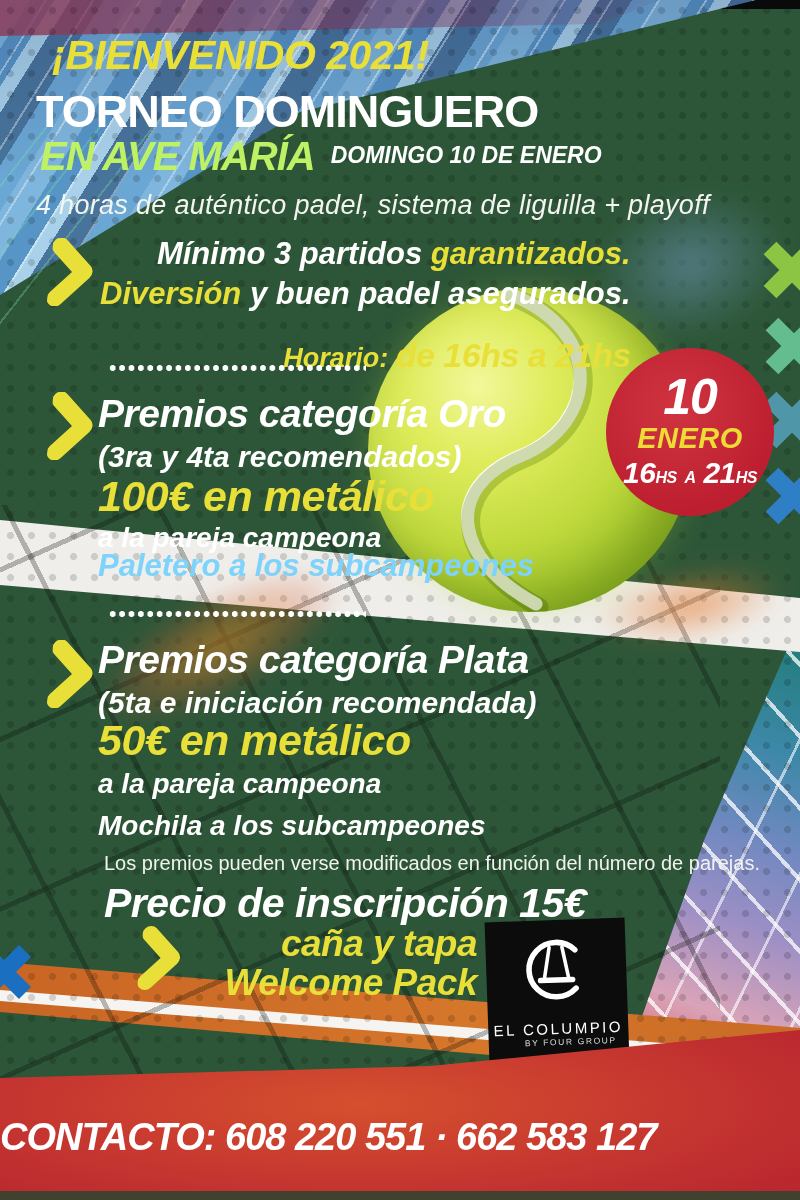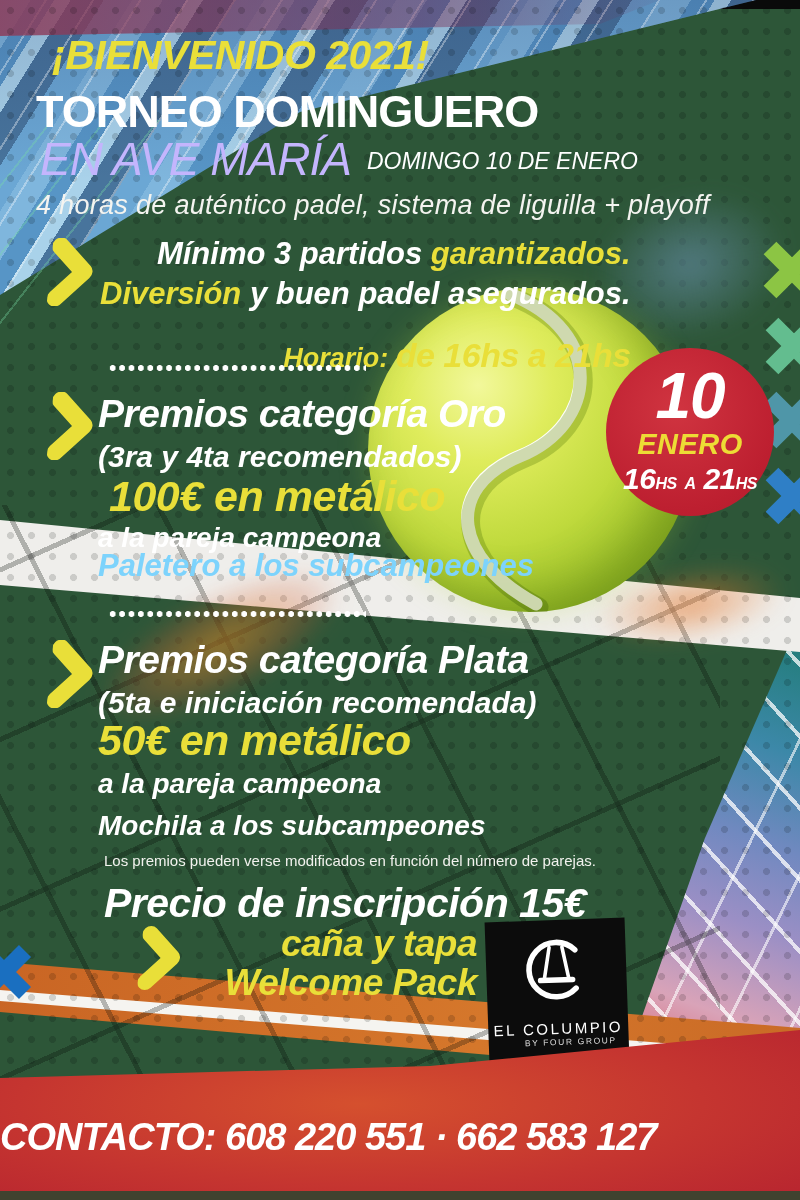--- a/index.html
+++ b/index.html
@@ -82,50 +82,50 @@
     background:radial-gradient(circle at 34% 30%,#f2f89b 0%,#dfec5c 24%,#c0da3d 52%,#9ac128 77%,#7da41d 100%);
     box-shadow:inset -20px -14px 46px rgba(70,100,10,.38), 0 0 30px rgba(180,220,60,.25);
   }
   
   .badge{
     left:606px;top:348px;width:168px;height:168px;border-radius:50%;
     background:radial-gradient(circle at 42% 36%,#d03440,#bd1f30 70%,#b01b2b 100%);
     display:flex;flex-direction:column;align-items:center;justify-content:center;
     text-align:center;color:#fff;font-style:italic;font-weight:800;
   }
-  .badge .day{font-size:64px;line-height:.9;letter-spacing:-1px;}
+  .badge .day{font-size:50px;line-height:.9;letter-spacing:-1px;}
   .badge .month{font-size:29px;color:#eddc35;letter-spacing:.5px;margin-top:2px;}
   .badge .times{font-size:30px;margin-top:1px;letter-spacing:-.5px;}
   .badge .times .sm{font-size:16px;}
   
   .cross{position:absolute;}
   
   .txt{position:absolute;white-space:nowrap;font-style:italic;}
   .welcome-line{left:52px;top:32px;font-size:41px;font-weight:800;color:#e9df39;letter-spacing:-.5px;}
   .main-title{left:36px;top:86px;font-size:45px;font-weight:800;color:#fff;font-style:normal;letter-spacing:-1px;}
   .venue-row{left:40px;top:136px;display:flex;align-items:flex-end;gap:16px;}
-  .venue{font-size:46px;font-weight:400;color:#c4b5fd;letter-spacing:-1px;line-height:1;}
-  .date{font-size:23px;font-weight:400;color:#fff;padding-bottom:7px;letter-spacing:0;}
+  .venue{font-size:40px;font-weight:700;color:#bef264;letter-spacing:-1px;line-height:1;}
+  .date{font-size:23px;font-weight:700;color:#fff;padding-bottom:7px;letter-spacing:0;}
   .tagline{left:36px;top:190px;font-size:27px;font-weight:400;color:#f4f4f0;letter-spacing:.3px;}
   .intro{left:100px;top:234px;font-size:31px;font-weight:600;color:#fff;line-height:40px;text-align:right;}
   .yellow{color:#e9df39;}
   .sched-label{font-weight:800;font-size:27px;color:#e9df39;}
   .sched-value{font-weight:800;font-size:34px;color:#e9df39;letter-spacing:-.5px;}
   .dotted-sep{position:absolute;height:8px;width:258px;
     background-image:radial-gradient(circle,#fff 2.7px,transparent 3.2px);
     background-size:9.4px 8px;background-repeat:repeat-x;}
   .sep1{left:108px;top:364px;}
   .sep2{left:108px;top:610px;}
   .h-prize{font-size:39px;font-weight:700;color:#fff;letter-spacing:-.5px;}
   .note{font-size:30px;font-weight:700;color:#fff;}
   .money{font-size:43px;font-weight:800;color:#e9df39;letter-spacing:-.5px;}
   .winner{font-size:28px;font-weight:700;color:#fff;}
   .runnerup-dark{font-size:31px;font-weight:800;color:#7dd3fc;}
   .runnerup{font-size:28px;font-weight:700;color:#fff;}
-  .disclaimer{left:104px;top:852px;font-size:15px;font-weight:400;font-style:normal;color:#f2f2ee;}
+  .disclaimer{left:104px;top:852px;font-size:20px;font-weight:400;font-style:normal;color:#f2f2ee;}
   .price{left:104px;top:880px;font-size:41px;font-weight:800;color:#fff;letter-spacing:-.5px;}
   .wpack{left:193px;top:924px;width:284px;text-align:right;font-size:37px;font-weight:800;color:#e9df39;line-height:39px;letter-spacing:-.5px;}
   
   .chev{position:absolute;transform:skewX(-6deg);}
   
   .logo-box{
     left:487px;top:920px;width:140px;height:142px;background:#0c0c0c;transform:rotate(-2deg);
     display:flex;flex-direction:column;align-items:center;justify-content:center;color:#fff;
   }
   .logo-name{font-size:15px;letter-spacing:2.5px;margin-top:4px;font-style:normal;}
@@ -207,21 +207,21 @@
     <div style="margin-top:21px"><span class="sched-label">Horario: </span><span class="sched-value">de 16hs a 21hs</span></div>
   </div>
 
   <div class="dotted-sep sep1"></div>
 
   <svg class="chev" style="left:50px;top:392px" width="44" height="68">
     <path d="M8 8 L34 34 L8 60" fill="none" stroke-width="17" stroke-linecap="round" stroke-linejoin="round" stroke="#e9df39"></path>
     </svg>
   <div class="txt h-prize" style="left:98px;top:392px">Premios categoría Oro</div>
   <div class="txt note" style="left:98px;top:440px">(3ra y 4ta recomendados)</div>
-  <div class="txt money" style="left:109px;top:472px">100€ en metálico</div>
+  <div class="txt money" style="left:98px;top:472px">100€ en metálico</div>
   <div class="txt winner" style="left:98px;top:522px">a la pareja campeona</div>
   <div class="txt runnerup-dark" style="left:98px;top:548px">Paletero a los subcampeones</div>
 
   <div class="dotted-sep sep2"></div>
 
   <svg class="chev" style="left:50px;top:640px" width="44" height="68">
     <path d="M8 8 L34 34 L8 60" fill="none" stroke-width="17" stroke-linecap="round" stroke-linejoin="round" stroke="#e9df39"></path>
     </svg>
   <div class="txt h-prize" style="left:98px;top:638px">Premios categoría Plata</div>
   <div class="txt note" style="left:98px;top:686px">(5ta e iniciación recomendada)</div>

